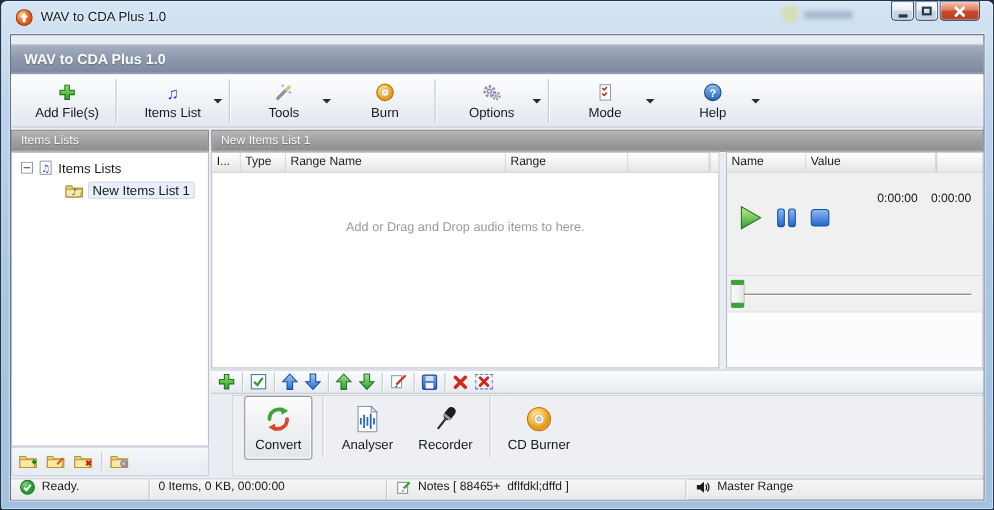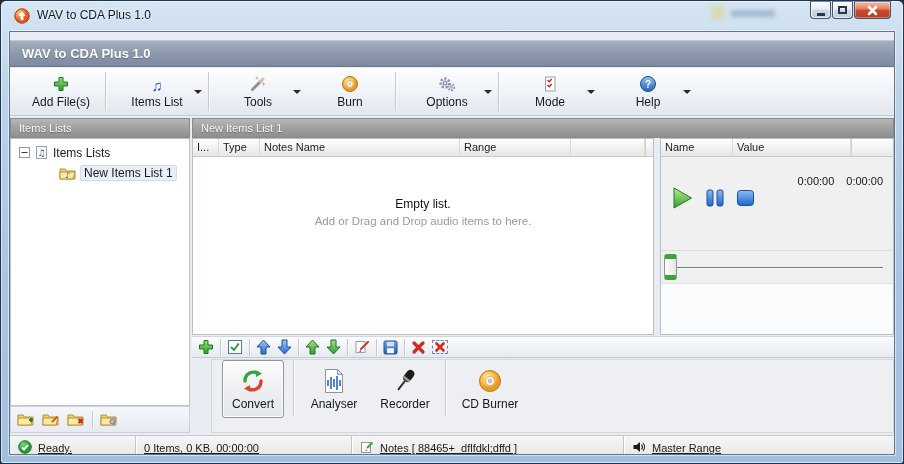--- a/index.html
+++ b/index.html
@@ -79,21 +79,21 @@
   .dashed-box{border:1px dashed #6a84c8;padding:0 1px;display:flex;align-items:center;}
   
   .launcher{position:absolute;left:182px;right:0;top:327px;height:74px;display:flex;align-items:flex-start;gap:9px;padding-left:10px;
     background:#edeff2;border:1px solid #d4d7dc;margin-left:19px;}
   .launch-btn{width:62px;height:58px;display:flex;flex-direction:column;align-items:center;justify-content:center;gap:3px;font-size:12px;color:#15181d;}
   .launch-btn.selected{border:1px solid #8f959d;border-radius:3px;background:linear-gradient(180deg,#fdfdfd 0%,#eef0f2 50%,#e3e6ea 100%);box-shadow:inset 0 0 0 1px #fff;}
   .l-sep{width:1px;height:56px;background:#c9cdd3;box-shadow:1px 0 0 #fff;}
   
   .statusbar{position:absolute;left:0;right:0;bottom:0;height:19px;display:flex;align-items:center;
     background:linear-gradient(180deg,#f6f6f6,#e9e9e9);border-top:1px solid #c9c9c9;font-size:11px;}
-  .seg{display:flex;align-items:flex-end;gap:6px;height:100%;padding-left:8px;border-right:1px solid #c6c6c6;box-shadow:1px 0 0 #fff;text-decoration:underline;}
+  .seg{display:flex;align-items:flex-start;gap:6px;height:100%;padding-left:8px;border-right:1px solid #c6c6c6;box-shadow:1px 0 0 #fff;}
   .seg1{width:126px;}.seg2{width:216px;}.seg3{width:272px;white-space:pre;}.seg4{flex:1;border-right:none;box-shadow:none;}
   svg{display:block;}
 </style>
 </head>
 <body>
 
 <div id="screen">
 
 <svg width="0" height="0" style="position:absolute">
   <defs>
@@ -293,27 +293,26 @@
             <path d="M1 6 h15 l-2 7 H1 z" fill="#fce9a0" stroke="#b5933f"></path>
             <circle cx="12.5" cy="9.5" r="2.6" fill="#b9b4d6" stroke="#7a75a0"></circle>
           </svg>
     </div>
 
     <div class="panel-header list-header">New Items List 1</div>
     <div class="list-panel">
       <div class="col-row">
         <div class="col" style="width:26px">I...</div>
         <div class="col" style="width:41px">Type</div>
-        <div class="col" style="width:200px">Notes Name</div>
+        <div class="col" style="width:200px">Range Name</div>
         <div class="col" style="width:111px">Range</div>
         <div class="col" style="width:74px"></div>
         <div class="col-strip"></div>
       </div>
       <div class="empty-msg">
-        <div class="empty-title">Empty list.</div>
         <div class="empty-sub">Add or Drag and Drop audio items to here.</div>
       </div>
     </div>
 
     <div class="props-panel">
       <div class="col-row">
         <div class="col" style="width:72px">Name</div>
         <div class="col" style="width:118px">Value</div>
         <div class="col-strip"></div>
       </div>

